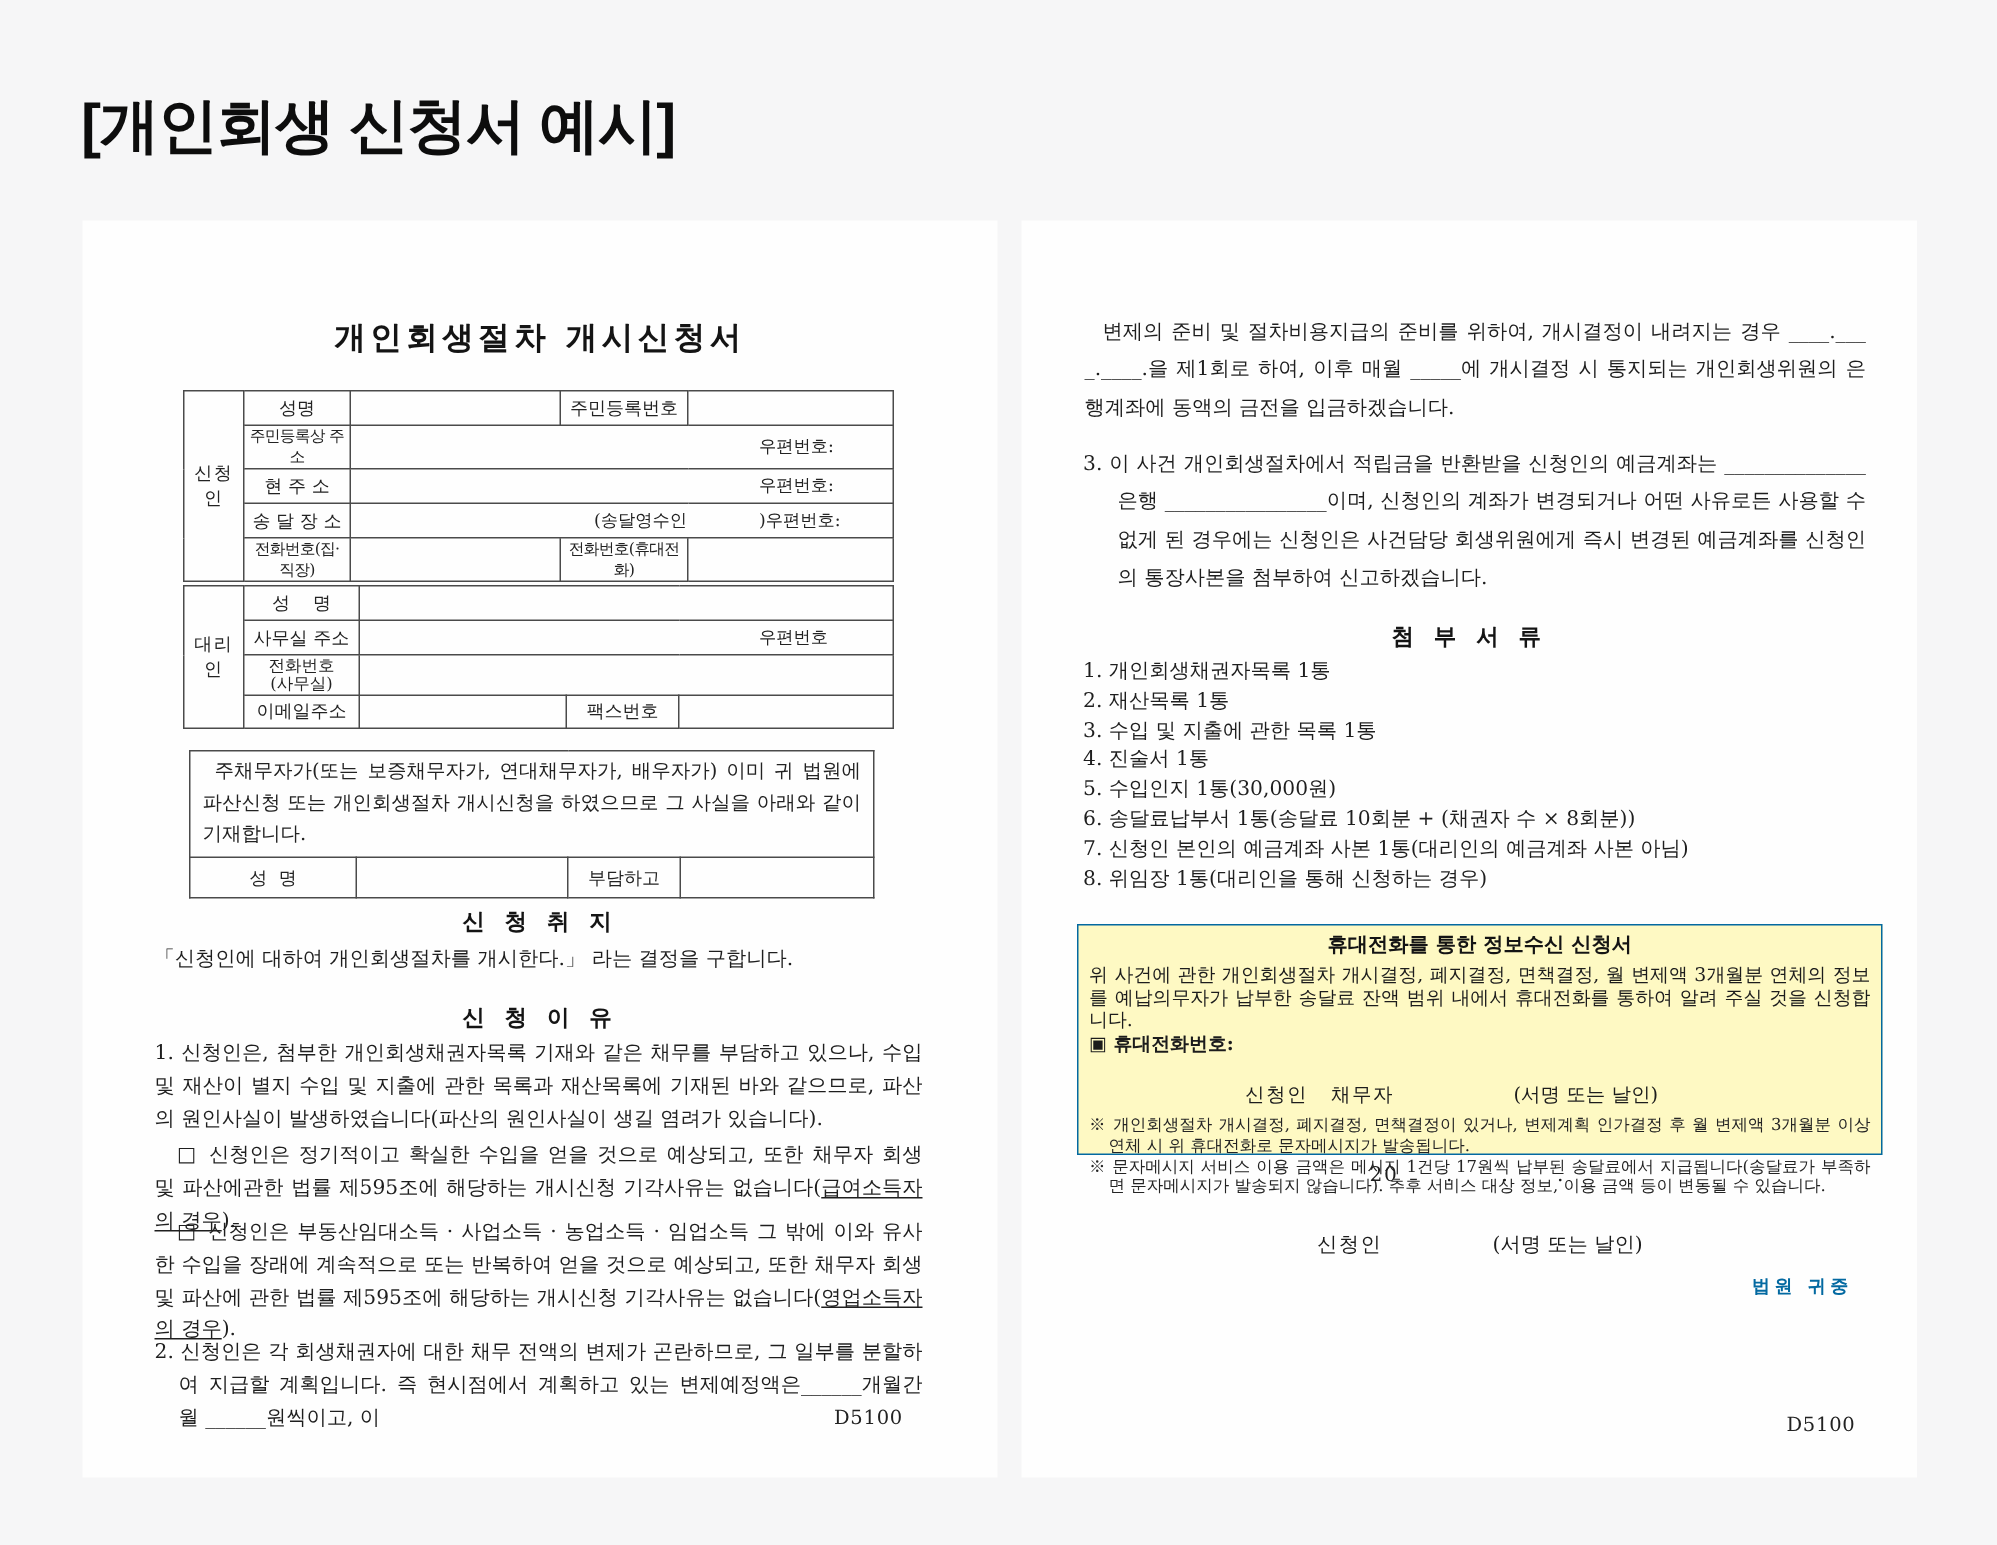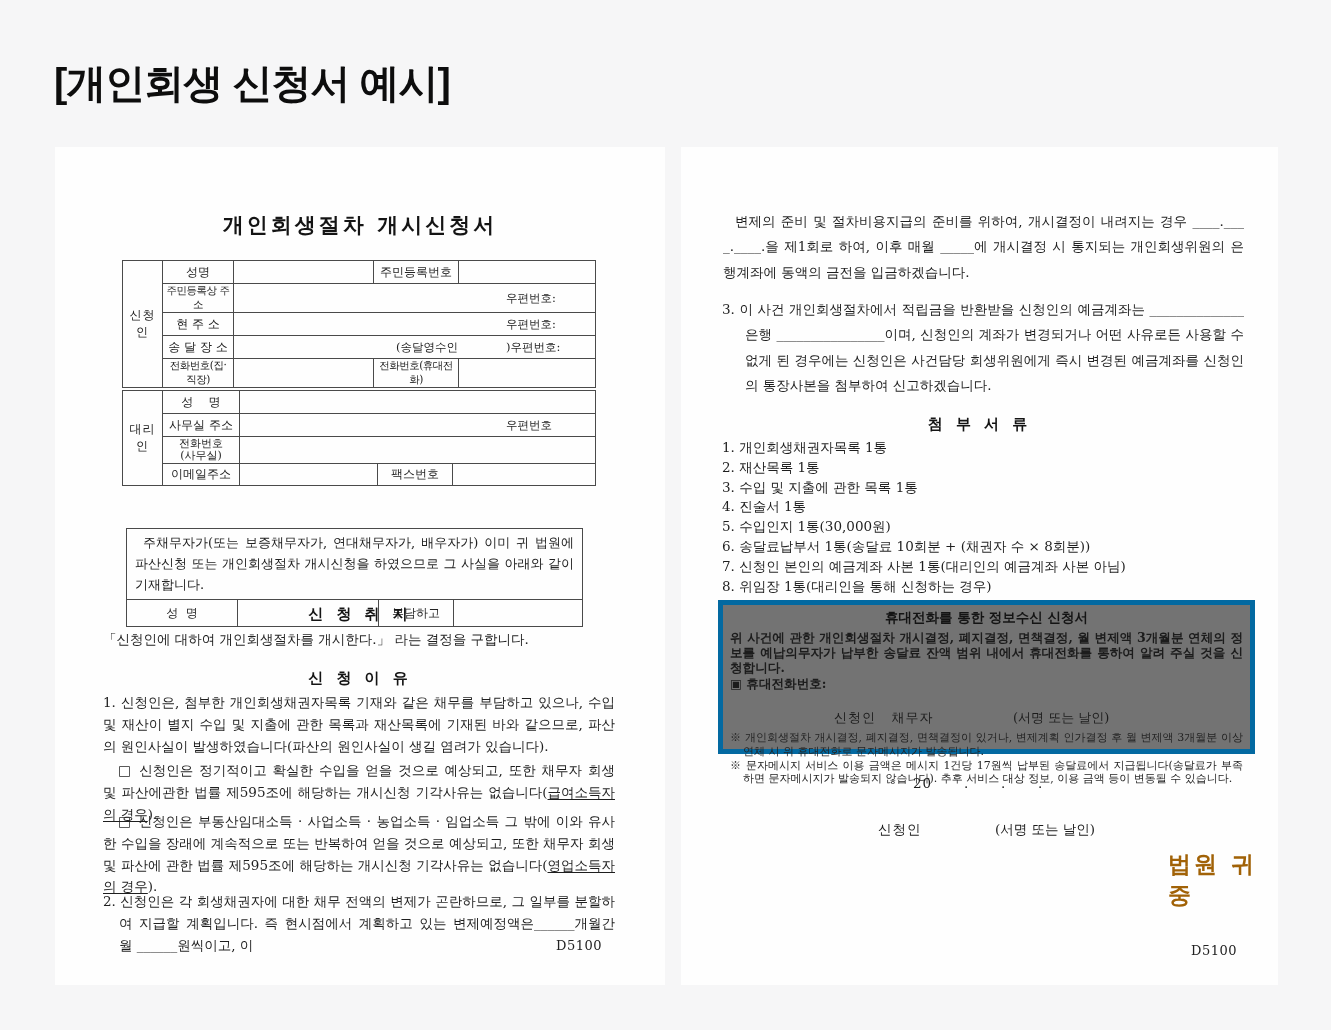--- a/index.html
+++ b/index.html
@@ -31,50 +31,50 @@
     text-align:center; vertical-align:middle; padding:0 2px; overflow:hidden; }
   td.grp { font-size:12.5px; letter-spacing:1px; }
   td.lbl { letter-spacing:0px; }
   td.lbl.sm { font-size:10.5px; letter-spacing:-0.5px; }
   td.val { position:relative; }
   td.val .inzip { position:absolute; top:50%; transform:translateY(-50%);
     font-size:11.5px; white-space:nowrap; }
   .t1 { top:113px; left:67px; }
   .t1 tr { height:23px; }
   .t2 { top:243px; left:67px; }
-  .t3 { top:353px; left:71px;margin-top:28px; }
+  .t3 { top:353px; left:71px; }
   .t3 td.notice { text-align:justify; font-size:13px; line-height:21px;
     padding:3px 8px 4px 8px; word-break:break-all; text-indent:8px; }
   .heading { left:0; width:100%; text-align:center; font-size:15px;
     font-weight:700; letter-spacing:4px; color:#141414; }
   .para { font-size:13.5px; line-height:21.8px; text-align:justify;
     word-break:break-all; color:#1e1e1e; }
   .u { text-decoration:underline; text-underline-offset:2px; }
   .cb { margin-right:7px; }
   .doc-code { font-size:13px; color:#222; letter-spacing:0.5px; }
 
   
   .rp .para { line-height:25.3px; }
   .hang { padding-left:23px; text-indent:-23px; }
   .att-item { font-size:13.5px; line-height:19.8px; white-space:nowrap; color:#1e1e1e; }
-  .sms-box { border:5px solid #0369a1; padding:4px 7px 5px 7px; background:#737373; }
+  .sms-box { border:1px solid #0369a1; padding:4px 7px 5px 7px; background:#fef9c3;margin-top:16px; }
   .sms-title { text-align:center; font-weight:700; font-size:13.5px; color:#141414; }
   .sms-body { margin-top:4px; font-size:12.6px; line-height:14.8px;
-    text-align:justify; word-break:break-all;font-weight:bold; }
+    text-align:justify; word-break:break-all; }
   .sms-phone { margin-top:1px; font-weight:700; font-size:12.6px; }
   .sms-sign { position:relative; height:38px; font-size:13px; }
   .sms-sign .s1 { position:absolute; left:104px; top:16px; letter-spacing:1px; }
   .sms-sign .s2 { position:absolute; left:283px; top:16px; }
   .sms-note { font-size:11px; line-height:13.6px; text-align:justify;
     word-break:break-all; padding-left:13px; text-indent:-13px; color:#242424; }
   .date-line { font-size:13.5px; white-space:pre; letter-spacing:1px; }
   .sig-row { position:relative; height:20px; font-size:13.5px; }
   .sig-row .s1 { position:absolute; left:197px; letter-spacing:1px; }
   .sig-row .s2 { position:absolute; left:314px; }
-  .court { font-size:23px; font-weight:600; letter-spacing:3px; color:#a16207; }
+  .court { font-size:12px; font-weight:600; letter-spacing:3px; color:#0369a1; }
 </style>
 </head>
 <body>
 
 <h1 class="main-title">[개인회생 신청서 예시]</h1>
 
 <div class="page page-left">
 
   <div class="abs form-title">개인회생절차 개시신청서</div>
 

